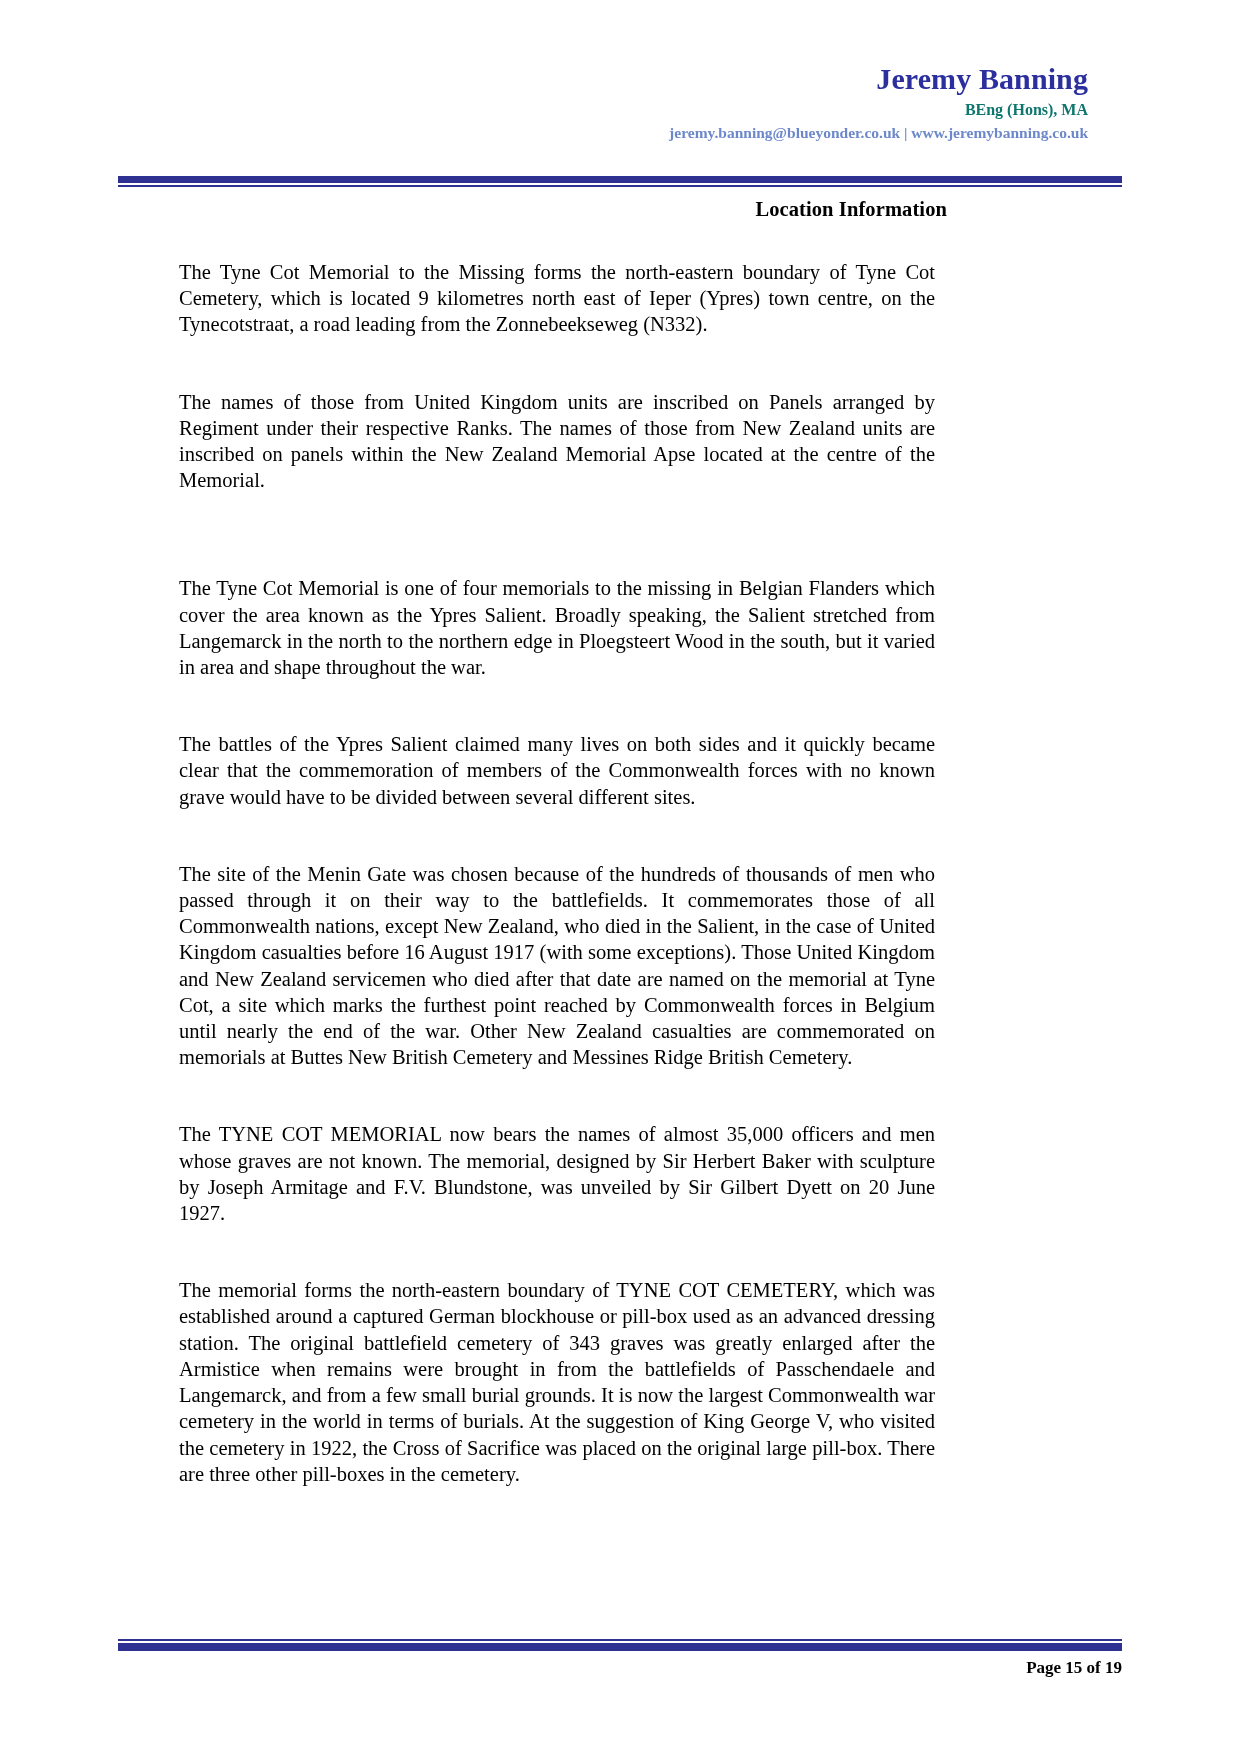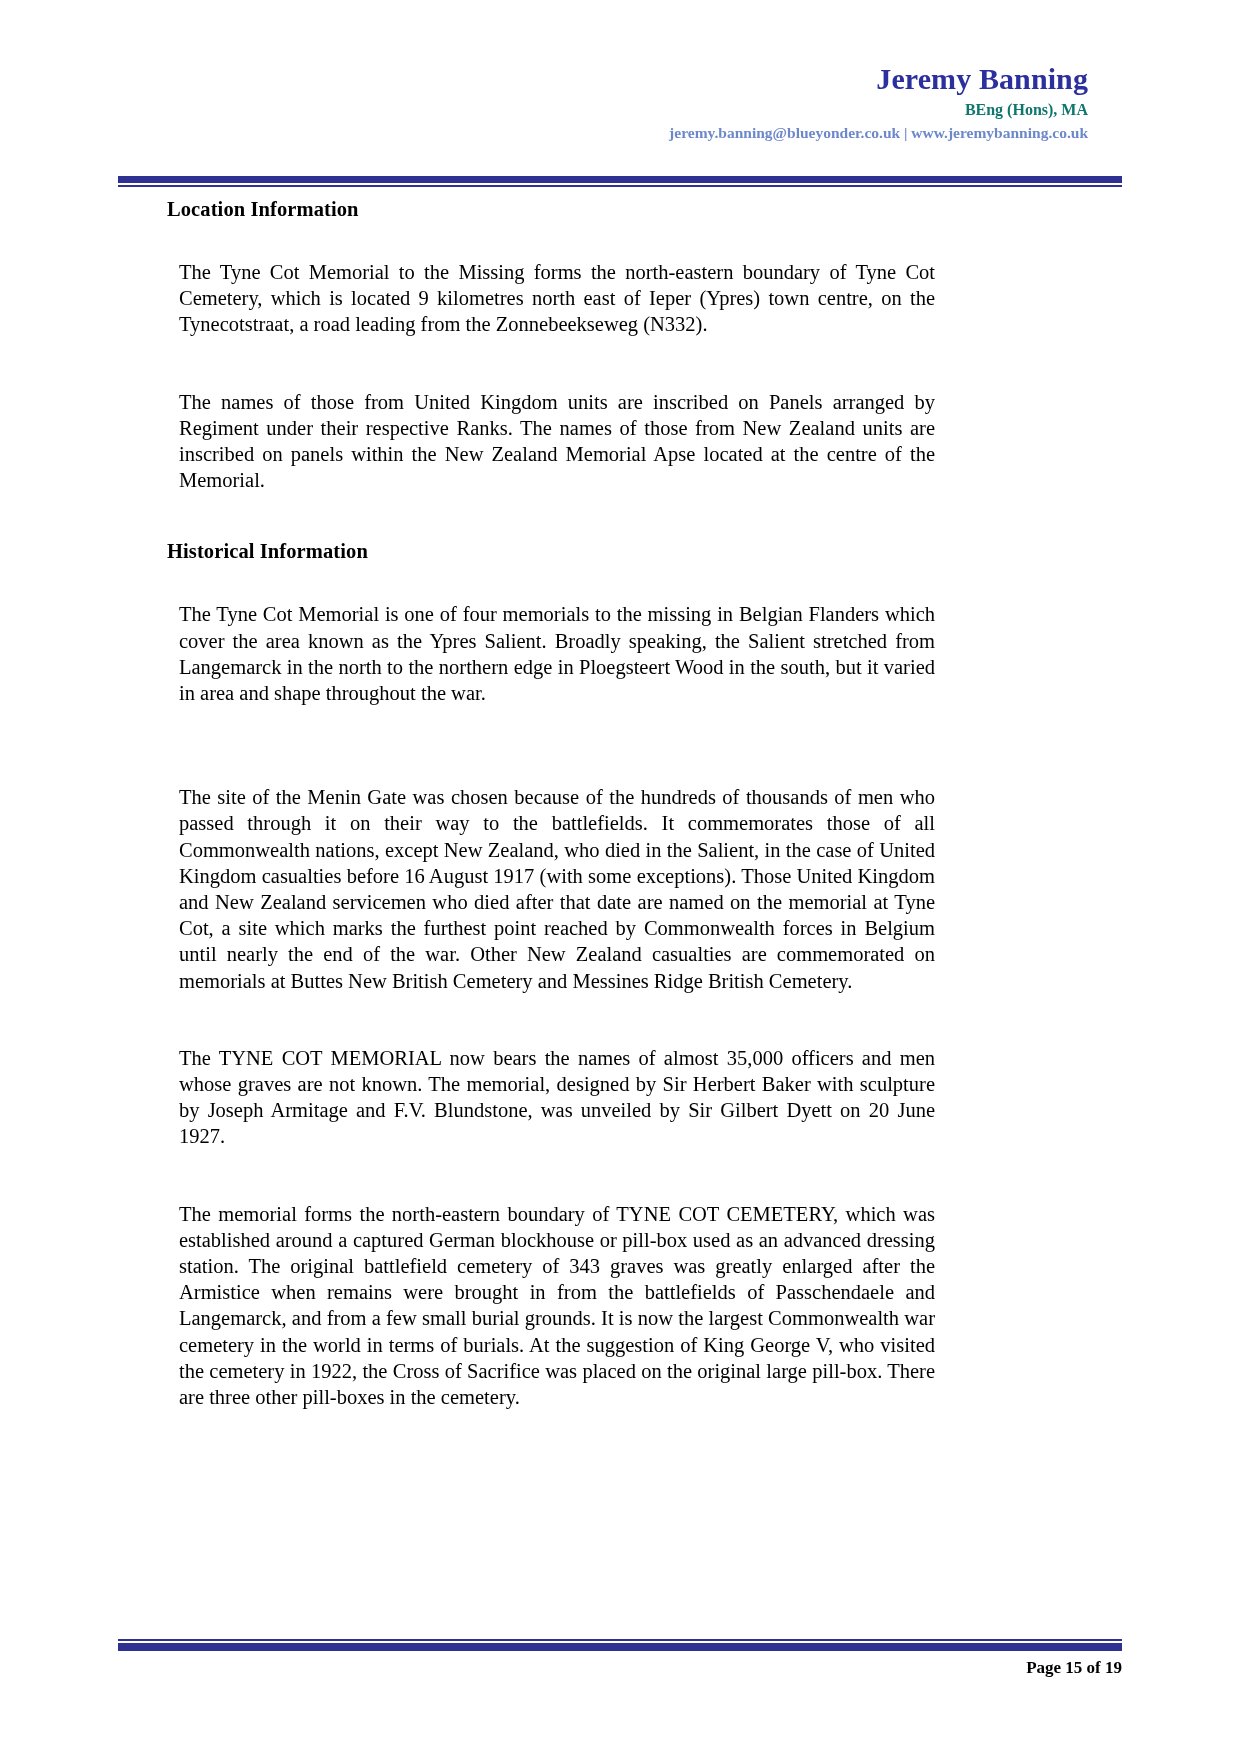--- a/index.html
+++ b/index.html
@@ -107,20 +107,21 @@
 
   h2.section-heading {
     font-family: "Liberation Serif", "DejaVu Serif", serif;
     font-weight: bold;
     font-size: 20.5px;
     line-height: 26px;
     margin: 0 0 0 0;
     padding: 0;
     color: #000000;
     letter-spacing: 0.1px;
+    text-align: right;
   }
 
   p.body-para {
     font-family: "Liberation Serif", "DejaVu Serif", serif;
     font-size: 20.5px;
     line-height: 26.2px;
     text-align: justify;
     text-justify: inter-word;
     margin: 12px;
     padding: 0;
@@ -187,28 +188,28 @@
     <div class="gap-after-heading"></div>
 
     <p class="body-para">The Tyne Cot Memorial to the Missing forms the north-eastern boundary of Tyne Cot Cemetery, which is located 9 kilometres north east of Ieper (Ypres) town centre, on the Tynecotstraat, a road leading from the Zonnebeekseweg (N332).</p>
 
     <div class="gap-para"></div>
 
     <p class="body-para">The names of those from United Kingdom units are inscribed on Panels arranged by Regiment under their respective Ranks. The names of those from New Zealand units are inscribed on panels within the New Zealand Memorial Apse located at the centre of the Memorial.</p>
 
     <div class="gap-before-heading"></div>
 
-    <h2 class="section-heading">Historical Information</h2>
 
     <div class="gap-after-heading"></div>
 
     <p class="body-para">The Tyne Cot Memorial is one of four memorials to the missing in Belgian Flanders which cover the area known as the Ypres Salient. Broadly speaking, the Salient stretched from Langemarck in the north to the northern edge in Ploegsteert Wood in the south, but it varied in area and shape throughout the war.</p>
 
     <div class="gap-para"></div>
 
+    <p class="body-para">The battles of the Ypres Salient claimed many lives on both sides and it quickly became clear that the commemoration of members of the Commonwealth forces with no known grave would have to be divided between several different sites.</p>
 
     <div class="gap-para"></div>
 
     <p class="body-para">The site of the Menin Gate was chosen because of the hundreds of thousands of men who passed through it on their way to the battlefields. It commemorates those of all Commonwealth nations, except New Zealand, who died in the Salient, in the case of United Kingdom casualties before 16 August 1917 (with some exceptions). Those United Kingdom and New Zealand servicemen who died after that date are named on the memorial at Tyne Cot, a site which marks the furthest point reached by Commonwealth forces in Belgium until nearly the end of the war. Other New Zealand casualties are commemorated on memorials at Buttes New British Cemetery and Messines Ridge British Cemetery.</p>
 
     <div class="gap-para"></div>
 
     <p class="body-para">The TYNE COT MEMORIAL now bears the names of almost 35,000 officers and men whose graves are not known. The memorial, designed by Sir Herbert Baker with sculpture by Joseph Armitage and F.V. Blundstone, was unveiled by Sir Gilbert Dyett on 20 June 1927.</p>
 
     <div class="gap-para"></div>

